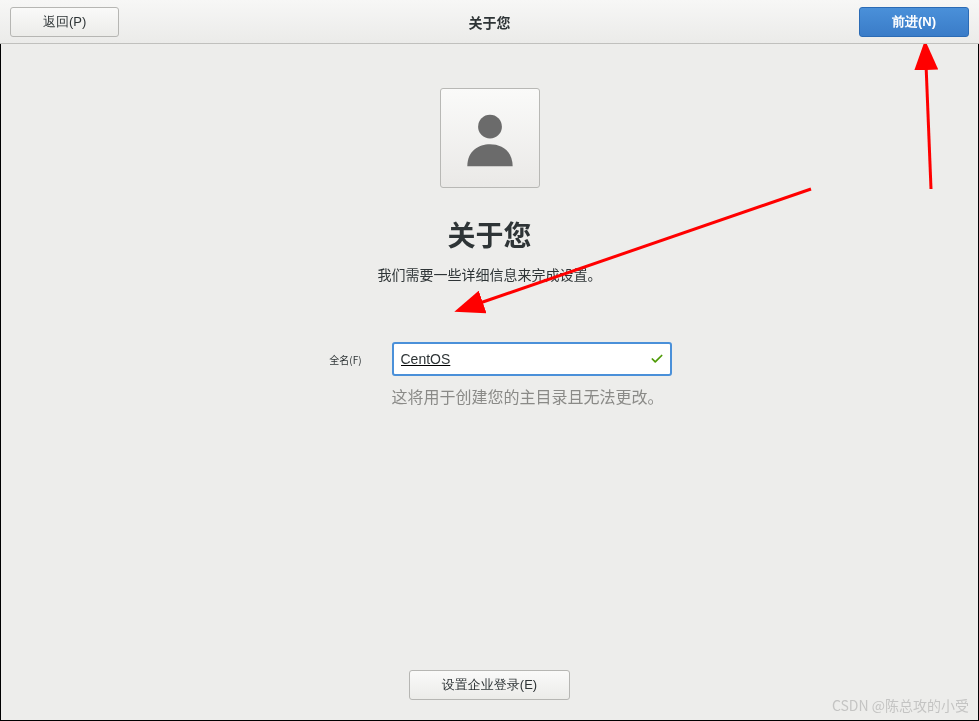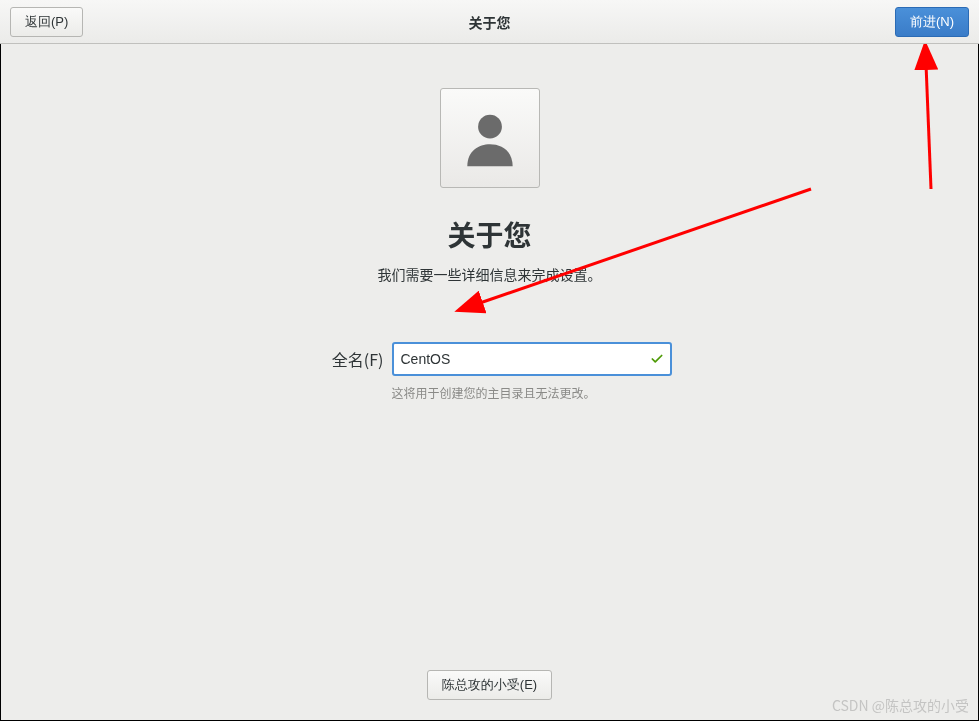--- a/index.html
+++ b/index.html
@@ -27,36 +27,36 @@
     .titlebar-title {
       position: absolute;
       left: 50%;
       transform: translateX(-50%);
       font-size: 14px;
       font-weight: bold;
       color: #2e3436;
     }
     .btn {
       height: 30px;
-      padding: 0 14px;
+      padding: 0 32px;
       border: 1px solid #b6b6b3;
       border-radius: 3px;
       background: linear-gradient(to bottom, #fafaf9, #ecece9);
       color: #2e3436;
       font-size: 13px;
       cursor: pointer;
       display: inline-flex;
       align-items: center;
       justify-content: center;
     }
     .btn-primary {
       background: linear-gradient(to bottom, #4a90d9, #3a7cc8);
       border: 1px solid #2b6bb5;
       color: #ffffff;
-      font-weight: normal;
+      font-weight: bold;
     }
     .btn-back {
       margin-right: auto;
     }
     .btn-next {
       margin-left: auto;
     }
     .content {
       height: calc(100% - 44px);
       background: #ededeb;
@@ -97,29 +97,30 @@
     .form {
       margin-top: 58px;
     }
     .form-row {
       display: flex;
       align-items: center;
       margin-bottom: 14px;
     }
     .form-label {
       width: 76px;
-      text-align: right;
-      font-size: 16px;
+      text-align: center;
+      font-size: 10px;
       color: #2e3436;
       margin-right: 8px;
     }
     .input-wrap {
       position: relative;
       display: flex;
       align-items: flex-start;
+      text-decoration: underline;
     }
     .text-input {
       width: 280px;
       height: 34px;
       padding: 0 30px 0 8px;
       font-size: 14px;
       background: #fff;
       border: 1px solid #b6b6b3;
       border-radius: 3px;
       outline: none;
@@ -156,21 +157,21 @@
       border-bottom-left-radius: 0;
       background: linear-gradient(to bottom, #fafaf9, #ecece9);
       cursor: pointer;
       display: flex;
       align-items: center;
       justify-content: center;
     }
     .hint {
       margin-left: 84px;
       margin-top: -6px;
-      font-size: 12px;
+      font-size: 16px;
       color: #8a8a87;
     }
     .bottom-area {
       position: absolute;
       bottom: 20px;
       left: 0;
       right: 0;
       display: flex;
       justify-content: center;
     }
@@ -222,21 +223,21 @@
         </span>
       </div>
     </div>
 
 
     <div class="hint">这将用于创建您的主目录且无法更改。</div>
 
   </div>
 
   <div class="bottom-area">
-    <button class="btn">陈总攻的小受(E)</button>
+    <button class="btn">设置企业登录(E)</button>
   </div>
 
   <svg class="arrow-svg" style="left:0;top:0;" width="979" height="677">
     <defs>
       <marker id="arrowhead" markerWidth="10" markerHeight="8" refX="2" refY="4" orient="auto">
         <polygon points="0 0, 10 4, 0 8" fill="#ff0000"></polygon>
       </marker>
     </defs>
 
     <line x1="930" y1="145" x2="925" y2="20" stroke="#ff0000" stroke-width="3" marker-end="url(#arrowhead)"></line>

